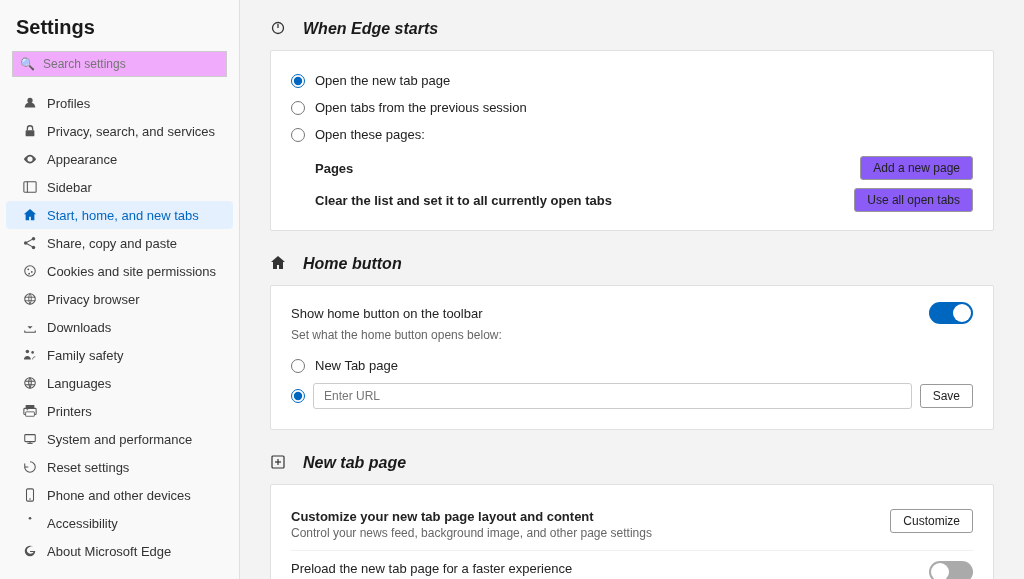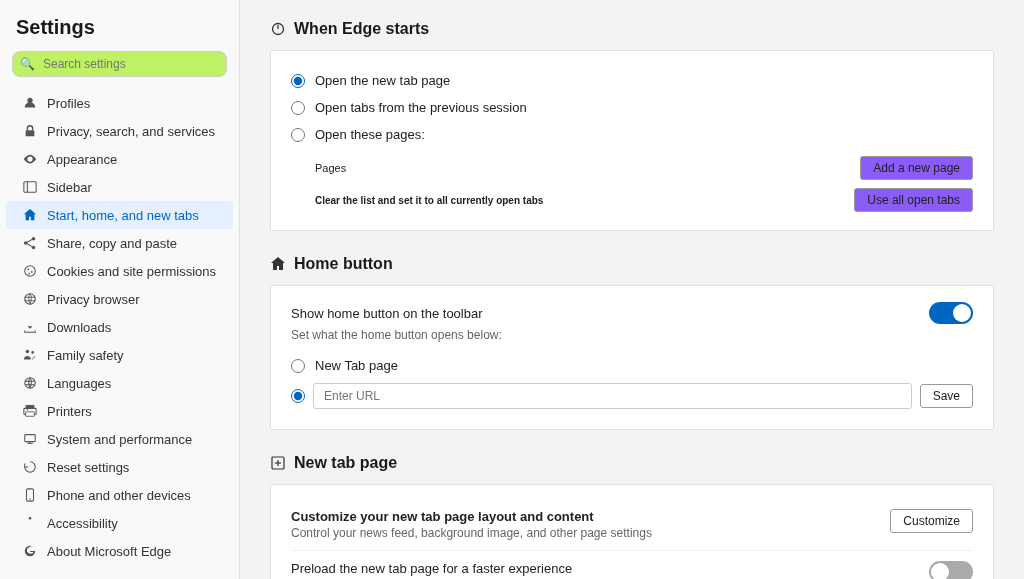--- a/index.html
+++ b/index.html
@@ -28,23 +28,23 @@
       padding: 0 16px 12px 16px;
       color: #1a1a1a;
     }
     .search-box-wrapper {
       padding: 0 12px 12px 12px;
     }
     .search-box {
       width: 100%;
       padding: 5px 10px 5px 30px;
       border: 1px solid #ccc;
-      border-radius: 8px;
-      font-size: 12px;
-      background: #bef264;
+      border-radius: 0;
+      font-size: 12px;
+      background: #f0abfc;
       outline: none;
       color: #444;
     }
     .search-box-container {
       position: relative;
     }
     .search-icon-inline {
       position: absolute;
       left: 8px;
       top: 50%;
@@ -89,22 +89,22 @@
     }
     .section {
       margin-bottom: 24px;
     }
     .section-title {
       font-size: 16px;
       font-weight: 600;
       color: #1a1a1a;
       margin-bottom: 12px;
       display: flex;
-      align-items: center;
-      gap: 8px;
+      gap: 17px;
+      font-style: italic;
     }
     .card {
       background: #fff;
       border: 1px solid #e0e0e0;
       border-radius: 2px;
       padding: 16px 20px;
     }
     .radio-option {
       display: flex;
       align-items: center;
@@ -119,33 +119,33 @@
       width: 14px;
       height: 14px;
     }
     .pages-row {
       display: flex;
       align-items: center;
       justify-content: space-between;
       padding: 8px 0 4px 24px;
     }
     .pages-label {
-      font-weight: 400;
-      font-size: 11px;
+      font-weight: 700;
+      font-size: 13px;
       color: #222;
     }
     .clear-row {
       display: flex;
       align-items: center;
       justify-content: space-between;
       padding: 4px 0 2px 24px;
     }
     .clear-label {
       font-weight: 600;
-      font-size: 10px;
+      font-size: 13px;
       color: #222;
     }
     .btn-outline {
       border: 1px solid #999;
       background: #8b5cf6;
       padding: 4px 12px;
       border-radius: 3px;
       font-size: 12px;
       cursor: pointer;
       color: #222;

